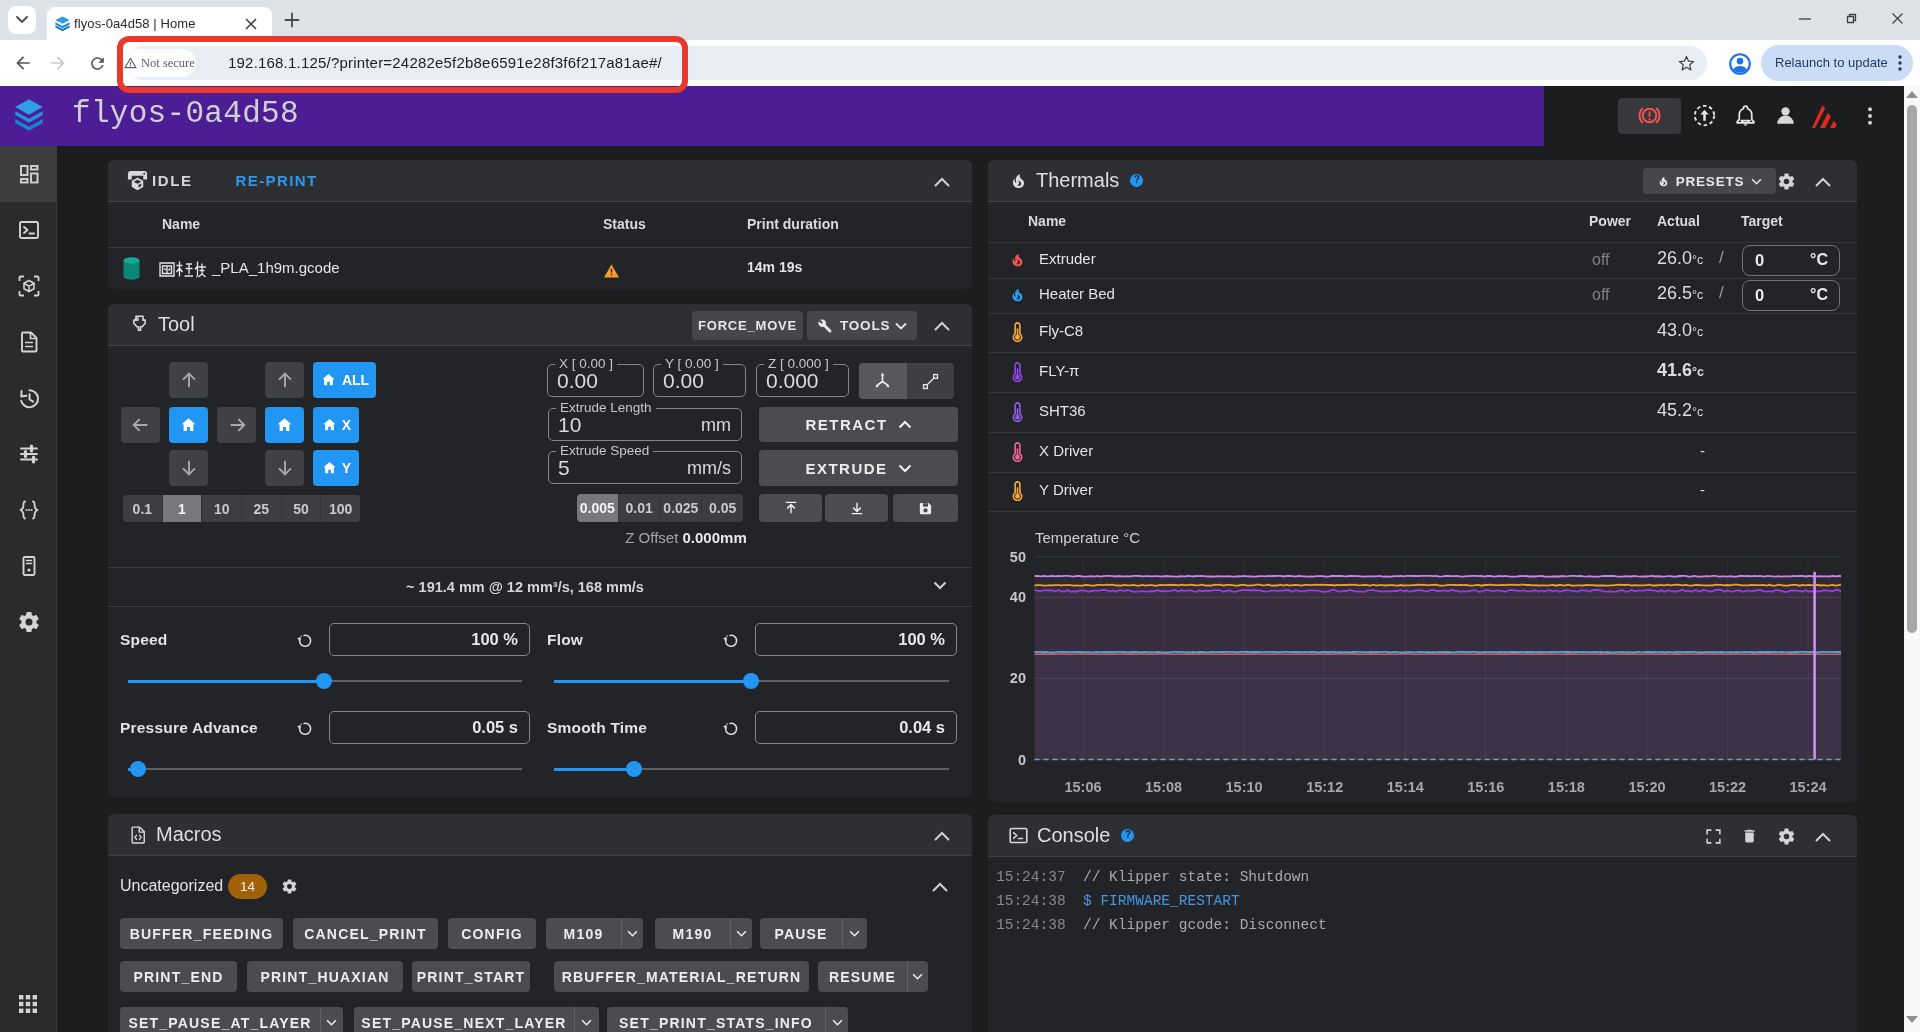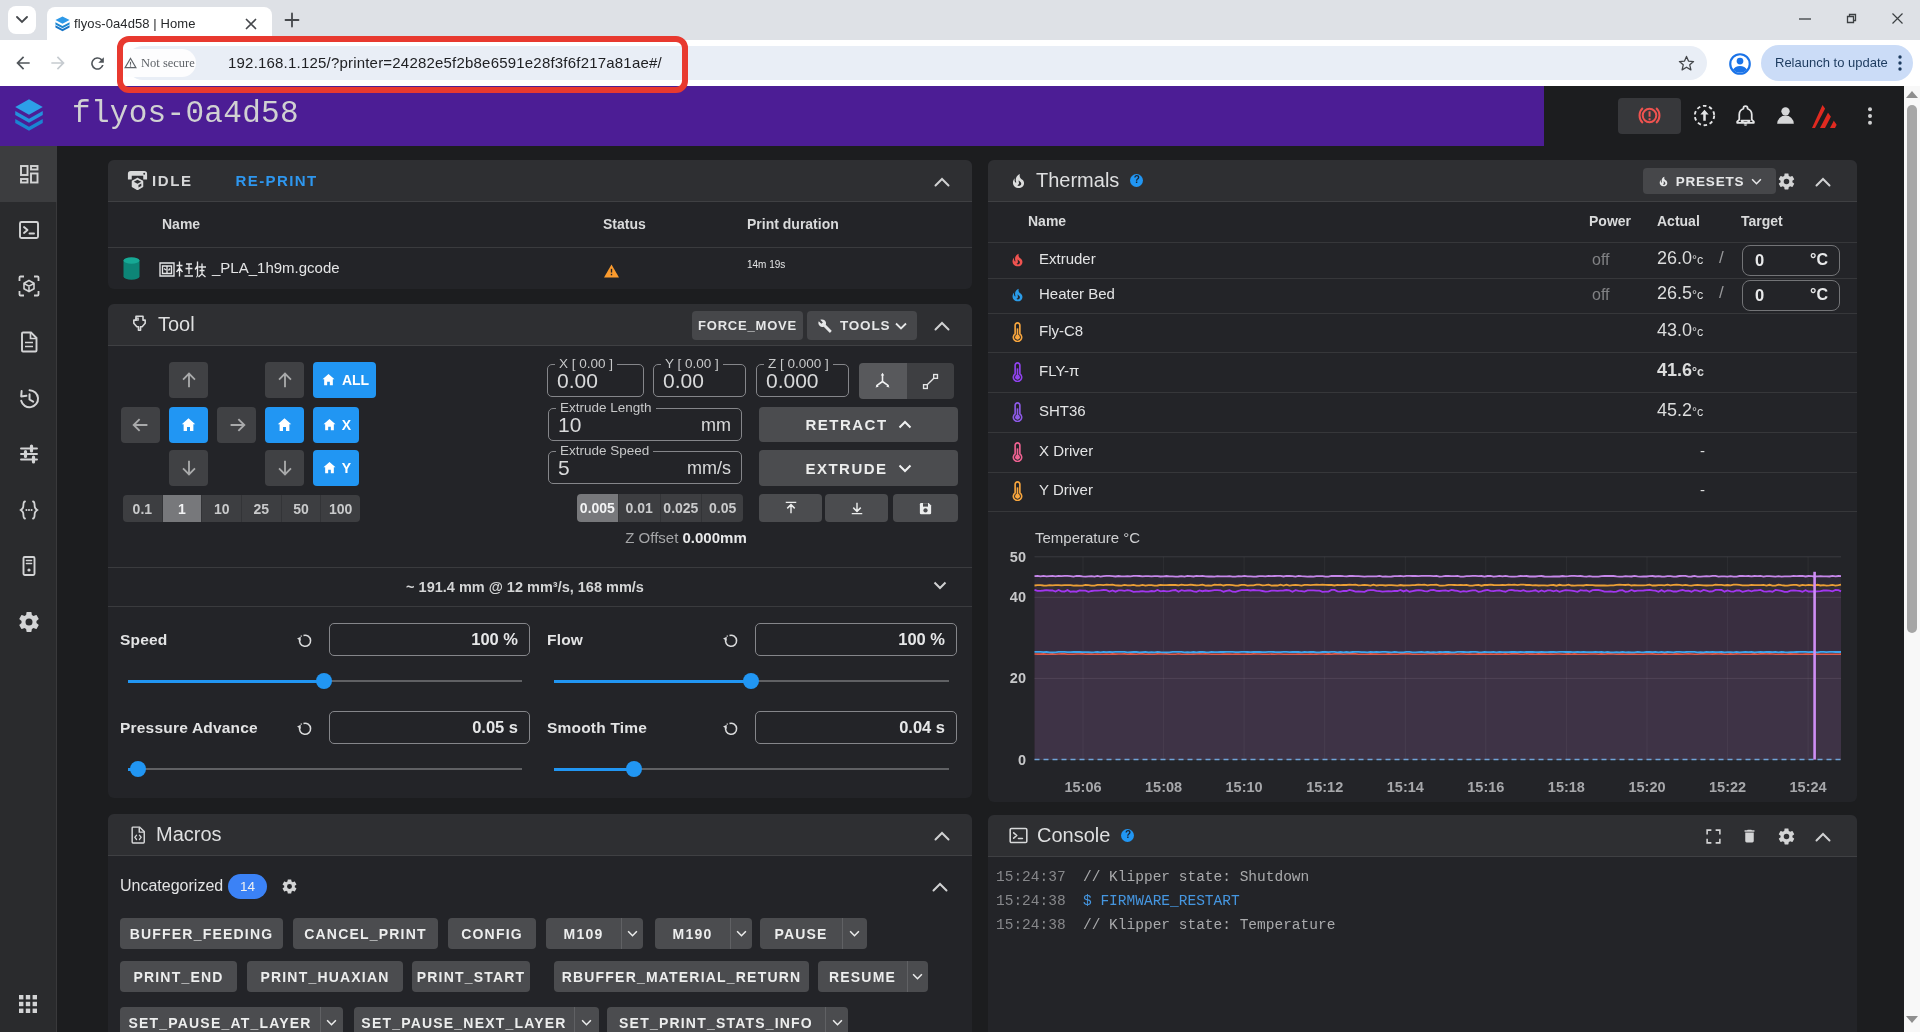--- a/index.html
+++ b/index.html
@@ -272,21 +272,21 @@
         <path d="M20.5 1.5 V16.5 M17.5 5.5 H23.5 M20.5 8 L17.5 12 M20.5 8 L23.5 12 M27 4 H33 M30 4 V14 M25.5 16 H34 M26.5 8.5 H33.5"></path>
         <path d="M38.5 1.5 V16.5 M38.5 6 L36 9.5 M43 3.5 V14 M39.5 7 H47 M40.5 10.5 H45.5 M43 14 L39.5 17 M43 14 L46.5 17 M38 16.8 H37.2"></path>
       </g>
         </svg>
       <span style="position:absolute;left:104px;top:99px;font-size:15px;color:#e4e5e6;">_PLA_1h9m.gcode</span>
       <svg width="15" height="14" viewBox="0 0 24 21" style="position:absolute;left:496px;top:104px;">
           <path d="M12 0 L24 21 H0 Z" fill="#fb9b2e"></path>
           <rect x="10.9" y="7" width="2.2" height="6" fill="#232428"></rect>
           <rect x="10.9" y="15" width="2.2" height="2.4" fill="#232428"></rect>
         </svg>
-      <span style="position:absolute;left:639px;top:99px;font-size:10px;font-weight:normal;color:#e4e5e6;">14m 19s</span>
+      <span style="position:absolute;left:639px;top:99px;font-size:14px;font-weight:bold;color:#e4e5e6;">14m 19s</span>
     </div>
     <div class="card" id="card-tool" style="left:108px; top:218px; width:864px; height:494px;">
       <div class="chead">
         <svg width="21" height="23" viewBox="0 0 24 24" style="margin-left:21px;">
             <path d="M8 2.5 H16 V7 H18.5 V10.5 L15 14.5 H13.2 V18.5 H10.8 V14.5 H9 L5.5 10.5 V7 H8 Z" fill="none" stroke="#d8d9da" stroke-width="1.8" stroke-linejoin="round"></path>
             <path d="M8 4.8 H10.5 V7 H8 Z" fill="none" stroke="#d8d9da" stroke-width="1.4"></path>
           </svg>
         <span class="ctitle">Tool</span>
         <div class="tbtn" style="position:absolute;left:584px;top:7px;width:111px;height:29px;font-size:13px;letter-spacing:0.8px;">
             <span style="margin:auto;white-space:nowrap;">FORCE_MOVE</span>
@@ -511,21 +511,21 @@
             <path d="M6 2.5 H14 L19.5 8 V20.5 a1 1 0 0 1 -1 1 H6 a1 1 0 0 1 -1 -1 V3.5 a1 1 0 0 1 1 -1 Z" fill="none" stroke="#d8d9da" stroke-width="1.7"></path>
             <path d="M13.5 3 V8.5 H19" fill="none" stroke="#d8d9da" stroke-width="1.7"></path>
             <path d="M10.3 12.2 L8.2 14.8 L10.3 17.4 M13.7 12.2 L15.8 14.8 L13.7 17.4" fill="none" stroke="#d8d9da" stroke-width="1.5" stroke-linecap="round"></path>
           </svg>
         <span class="ctitle">Macros</span>
         <svg width="16" height="10" viewBox="0 0 16 10" style="position:absolute;right:22px;top:17px;">
             <path d="M1.5 8.5 L8 2 L14.5 8.5" fill="none" stroke="#d0d1d2" stroke-width="2" stroke-linecap="round"></path>
           </svg>
       </div>
       <span style="position:absolute;left:12px;top:63px;font-size:16px;color:#e2e3e4;">Uncategorized</span>
-      <div style="position:absolute;left:120px;top:60px;width:39px;height:25px;background:#3b82f6;border-radius:13px;text-align:center;line-height:25px;font-size:13.5px;color:#f0f1f2;">14</div>
+      <div style="position:absolute;left:120px;top:60px;width:39px;height:25px;background:#a16207;border-radius:13px;text-align:center;line-height:25px;font-size:13.5px;color:#f0f1f2;">14</div>
       <svg width="17" height="17" viewBox="0 0 24 24" style="position:absolute;left:173px;top:64px;">
           <path d="M12,15.5A3.5,3.5 0 0,1 8.5,12A3.5,3.5 0 0,1 12,8.5A3.5,3.5 0 0,1 15.5,12A3.5,3.5 0 0,1 12,15.5M19.43,12.97C19.47,12.65 19.5,12.33 19.5,12C19.5,11.67 19.47,11.34 19.43,11L21.54,9.37C21.73,9.22 21.78,8.95 21.66,8.73L19.66,5.27C19.54,5.05 19.27,4.96 19.05,5.05L16.56,6.05C16.04,5.66 15.5,5.32 14.87,5.07L14.5,2.42C14.46,2.18 14.25,2 14,2H10C9.75,2 9.54,2.18 9.5,2.42L9.13,5.07C8.5,5.32 7.96,5.66 7.44,6.05L4.95,5.05C4.73,4.96 4.46,5.05 4.34,5.27L2.34,8.73C2.21,8.95 2.27,9.22 2.46,9.37L4.57,11C4.53,11.34 4.5,11.67 4.5,12C4.5,12.33 4.53,12.65 4.57,12.97L2.46,14.63C2.27,14.78 2.21,15.05 2.34,15.27L4.34,18.73C4.46,18.95 4.73,19.03 4.95,18.95L7.44,17.94C7.96,18.34 8.5,18.68 9.13,18.93L9.5,21.58C9.54,21.82 9.75,22 10,22H14C14.25,22 14.46,21.82 14.5,21.58L14.87,18.93C15.5,18.67 16.04,18.34 16.56,17.94L19.05,18.95C19.27,19.03 19.54,18.95 19.66,18.73L21.66,15.27C21.78,15.05 21.73,14.78 21.54,14.63L19.43,12.97Z" fill="#d3d4d5" fill-rule="evenodd"></path>
         </svg>
       <svg width="16" height="10" viewBox="0 0 16 10" style="position:absolute;right:24px;top:68px;">
           <path d="M1.5 8.5 L8 2 L14.5 8.5" fill="none" stroke="#d0d1d2" stroke-width="2" stroke-linecap="round"></path>
         </svg>
       <div class="mbtn" style="left:12px;top:104px;width:163px;">BUFFER_FEEDING</div>
       <div class="mbtn" style="left:185px;top:104px;width:145px;">CANCEL_PRINT</div>
       <div class="mbtn" style="left:340px;top:104px;width:88px;">CONFIG</div>
       <div class="mbtn" style="left:438px;top:104px;width:97px;padding:0;">
@@ -750,21 +750,21 @@
           </svg>
         <svg width="19" height="19" viewBox="0 0 24 24" style="position:absolute;left:789px;top:12px;">
             <path d="M12,15.5A3.5,3.5 0 0,1 8.5,12A3.5,3.5 0 0,1 12,8.5A3.5,3.5 0 0,1 15.5,12A3.5,3.5 0 0,1 12,15.5M19.43,12.97C19.47,12.65 19.5,12.33 19.5,12C19.5,11.67 19.47,11.34 19.43,11L21.54,9.37C21.73,9.22 21.78,8.95 21.66,8.73L19.66,5.27C19.54,5.05 19.27,4.96 19.05,5.05L16.56,6.05C16.04,5.66 15.5,5.32 14.87,5.07L14.5,2.42C14.46,2.18 14.25,2 14,2H10C9.75,2 9.54,2.18 9.5,2.42L9.13,5.07C8.5,5.32 7.96,5.66 7.44,6.05L4.95,5.05C4.73,4.96 4.46,5.05 4.34,5.27L2.34,8.73C2.21,8.95 2.27,9.22 2.46,9.37L4.57,11C4.53,11.34 4.5,11.67 4.5,12C4.5,12.33 4.53,12.65 4.57,12.97L2.46,14.63C2.27,14.78 2.21,15.05 2.34,15.27L4.34,18.73C4.46,18.95 4.73,19.03 4.95,18.95L7.44,17.94C7.96,18.34 8.5,18.68 9.13,18.93L9.5,21.58C9.54,21.82 9.75,22 10,22H14C14.25,22 14.46,21.82 14.5,21.58L14.87,18.93C15.5,18.67 16.04,18.34 16.56,17.94L19.05,18.95C19.27,19.03 19.54,18.95 19.66,18.73L21.66,15.27C21.78,15.05 21.73,14.78 21.54,14.63L19.43,12.97Z" fill="#d3d4d5" fill-rule="evenodd"></path>
           </svg>
         <svg width="16" height="10" viewBox="0 0 16 10" style="position:absolute;left:827px;top:17px;">
             <path d="M1.5 8.5 L8 2 L14.5 8.5" fill="none" stroke="#d0d1d2" stroke-width="2" stroke-linecap="round"></path>
           </svg>
       </div>
       <div style="position:absolute;left:8px;top:50px;font-family:'Liberation Mono',monospace;font-size:14.5px;line-height:24px;white-space:pre;"><span style="color:#87888b;">15:24:37  </span><span style="color:#a9aaac;">// Klipper state: Shutdown</span>
 <span style="color:#87888b;">15:24:38  </span><span style="color:#4596e0;">$ FIRMWARE_RESTART</span>
-<span style="color:#87888b;">15:24:38  </span><span style="color:#a9aaac;">// Klipper state: Temperature</span></div>
+<span style="color:#87888b;">15:24:38  </span><span style="color:#a9aaac;">// Klipper gcode: Disconnect</span></div>
     </div>
   </div>
 
   <div id="sbar"></div>
   <div class="abs tri-up" style="left:1906px; top:91px;"></div>
   <div id="sthumb"></div>
   <div class="abs tri-dn" style="left:1906px; top:1016px;"></div>
 </div>
 
 </body></html>

